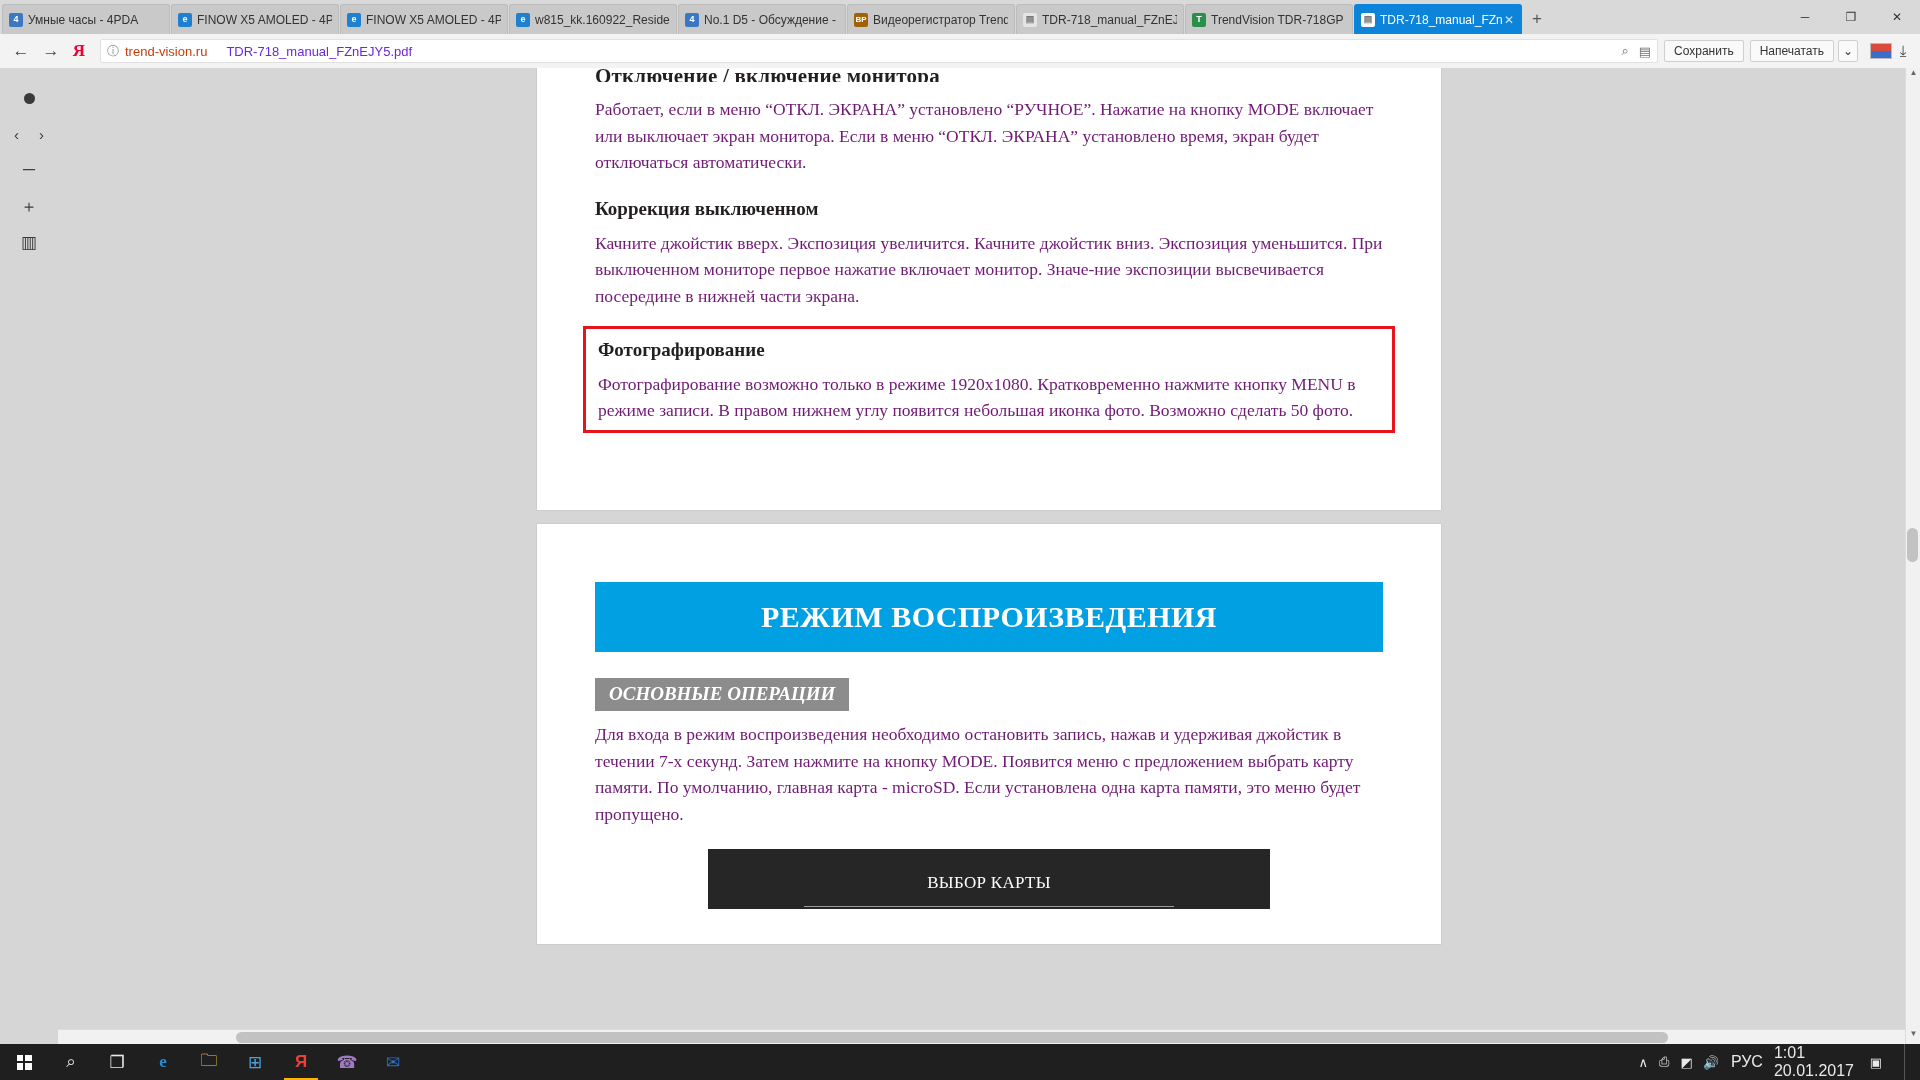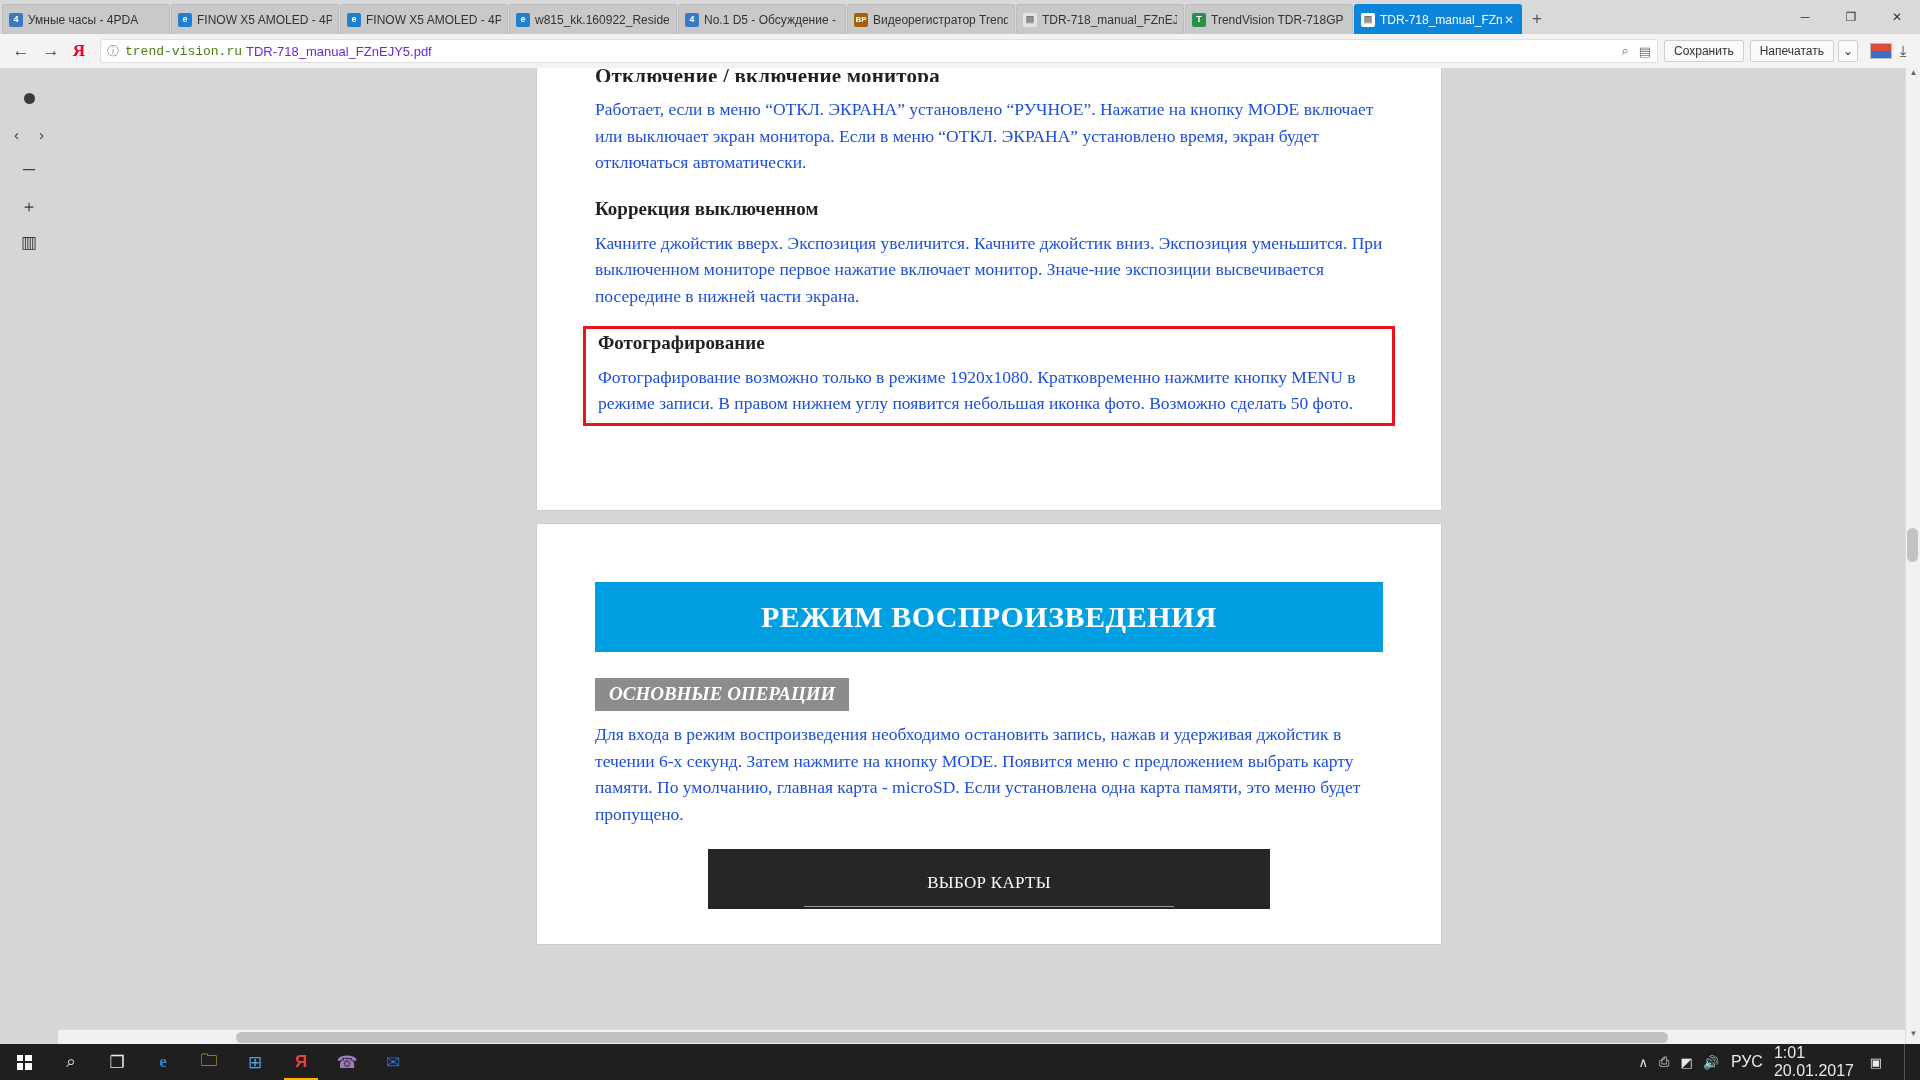--- a/index.html
+++ b/index.html
@@ -48,21 +48,21 @@
     width:22px; height:22px; margin:0 4px 0 2px; color:#e03; font-size:17px;
     display:flex; align-items:center; justify-content:center; font-family:"Liberation Serif", serif;
     font-weight:bold;
   }
   .omnibox {
     flex:1 1 auto; height:24px; background:#fff; border:1px solid #e0e0e0; border-radius:2px;
     display:flex; align-items:center; padding:0 6px; margin:0 6px;
     font-size:13px; color:#333; position:relative;
   }
   .omni-lock { color:#8a8a8a; font-size:12px; margin-right:6px; }
-  .omni-host { color:#4d7c0f; margin-right:4px;font-family:Liberation Mono, monospace; }
+  .omni-host { color:#c2410c; margin-right:19px; }
   .omni-file { color:#6d28d9; }
   .omni-right { margin-left:auto; display:flex; align-items:center; gap:10px; }
   .pdfbtn {
     height:22px; border:1px solid #cfcfcf; background:#fafafa; border-radius:2px;
     font-size:12px; color:#333; display:flex; align-items:center; padding:0 9px;
   }
   .pdfdrop { width:20px; justify-content:center; }
   .flagicon { width:22px; height:16px; background:linear-gradient(#d94b3d 50%, #3b6ecb 50%); border:1px solid #bbb; }
   .dlicon { font-size:15px; color:#444; width:22px; text-align:center; }
 
@@ -88,25 +88,25 @@
     box-shadow:0 0 1px rgba(0,0,0,.25);
   }
   .page1 { height:442px; margin-top:0; padding:0 58px; }
   .page2 { height:420px; margin-top:14px; padding:0 58px; overflow:hidden; }
 
   .doc { font-family:Liberation Serif, serif; color:#231f20; }
   .h-cut {
     font-size:21px; font-weight:bold; color:#231f20; letter-spacing:.2px;
     height:18px; overflow:hidden; position:relative; top:-4px;
   }
-  .para { font-size:17.5px; line-height:1.52; margin:10px 0 0; color:#1d4ed8; }
+  .para { font-size:17.5px; line-height:1.52; margin:10px 0 0; color:#701a75; }
   .h2 { font-size:19px; font-weight:bold; margin:22px 0 0; }
 
   .redbox {
-    border:3px solid #e8131b; margin-top:16px; padding:1px 12px 6px 12px;
+    border:3px solid #e8131b; margin-top:16px; padding:8px 12px 6px 12px;
     position:relative; left:-12px; width:calc(100% + 24px);
   }
   .pagenum { text-align:right; font-size:18px; font-weight:bold; margin-top:18px; }
 
   .banner {
     background:#00a0e3; color:#fff; text-align:center; font-size:30px; font-weight:bold;
     letter-spacing:.5px; padding:18px 0; margin-top:58px;
   }
   .subbar {
     display:inline-block; background:#8c8c8c; color:#fff; font-style:italic; font-weight:bold;
@@ -257,21 +257,21 @@
 
         <div class="redbox">
           <div class="h2" style="margin-top:2px">Фотографирование</div>
           <div class="para">Фотографирование возможно только в режиме 1920x1080. Кратковременно нажмите кнопку MENU в режиме записи. В правом нижнем углу появится небольшая иконка фото. Возможно сделать 50 фото.</div>
         </div>
       </div>
 
       <div class="page page2 doc">
         <div class="banner">РЕЖИМ ВОСПРОИЗВЕДЕНИЯ</div>
         <div class="subbar">ОСНОВНЫЕ ОПЕРАЦИИ</div>
-        <div class="para">Для входа в режим воспроизведения необходимо остановить запись, нажав и удерживая джойстик  в течении 6-х секунд. Затем нажмите на кнопку MODE. Появится меню с предложением выбрать карту памяти. По умолчанию, главная карта - microSD. Если установлена одна карта памяти, это меню будет пропущено.</div>
+        <div class="para">Для входа в режим воспроизведения необходимо остановить запись, нажав и удерживая джойстик  в течении 7-х секунд. Затем нажмите на кнопку MODE. Появится меню с предложением выбрать карту памяти. По умолчанию, главная карта - microSD. Если установлена одна карта памяти, это меню будет пропущено.</div>
         <div class="screenshot">
           <div class="ss-title">ВЫБОР КАРТЫ</div>
           <div class="ss-line"></div>
         </div>
       </div>
 
       <div class="hscroll">
         <div class="hthumb"></div>
       </div>
     </div>

